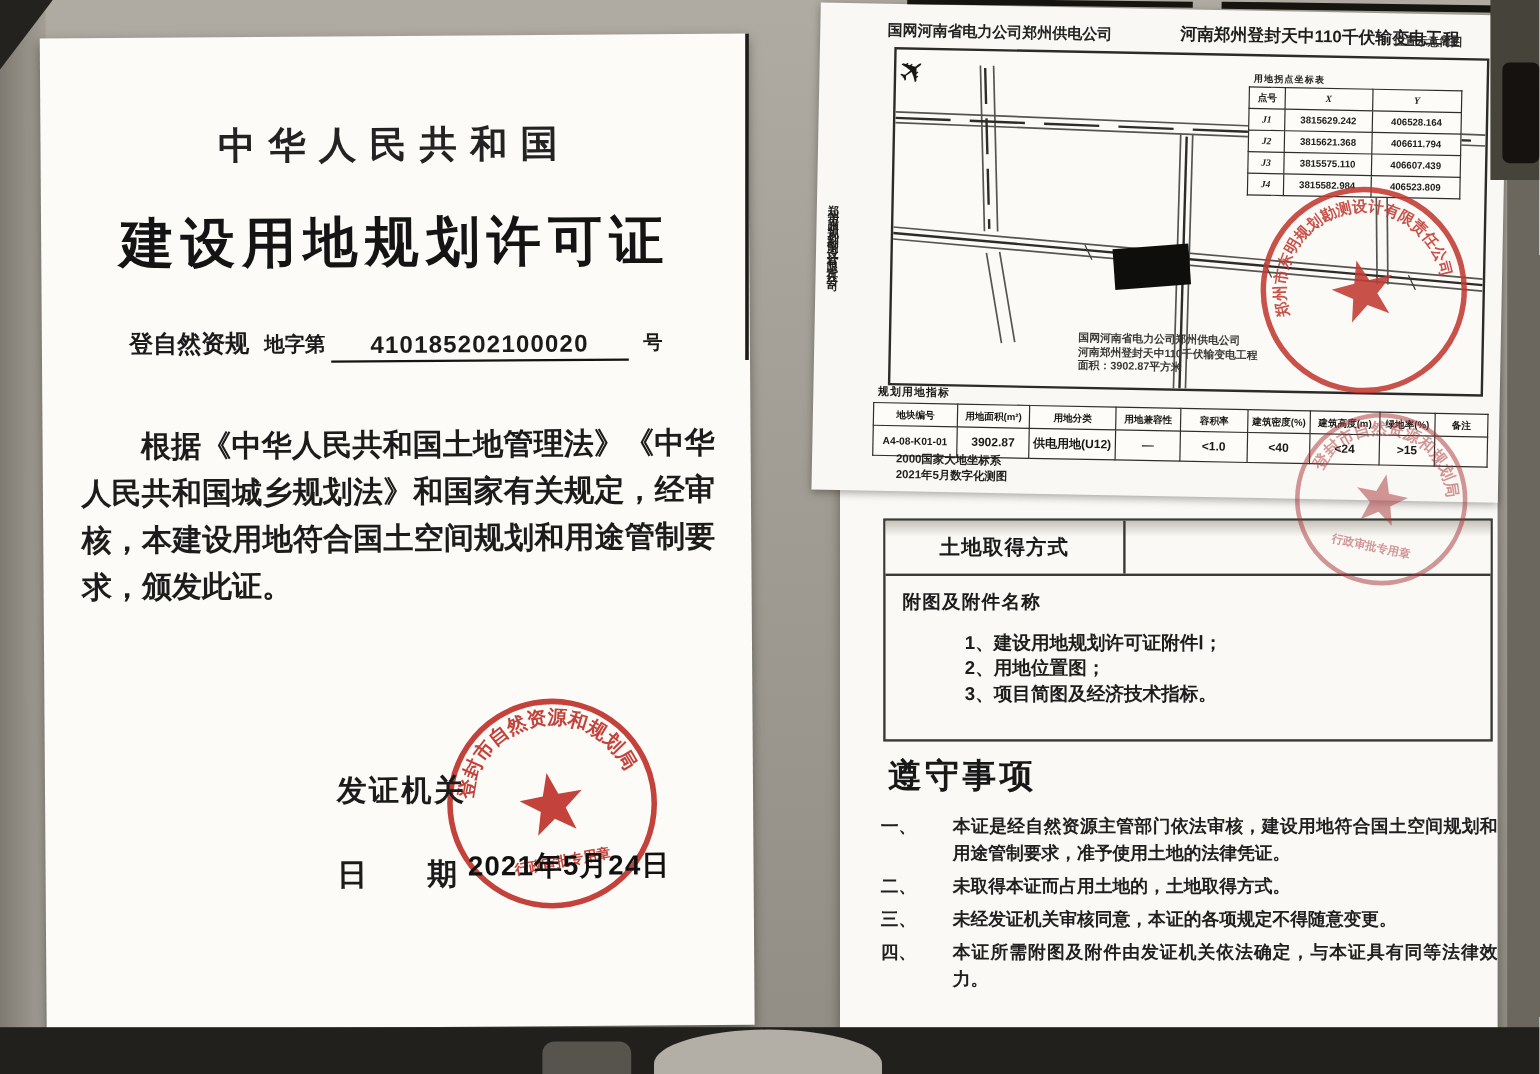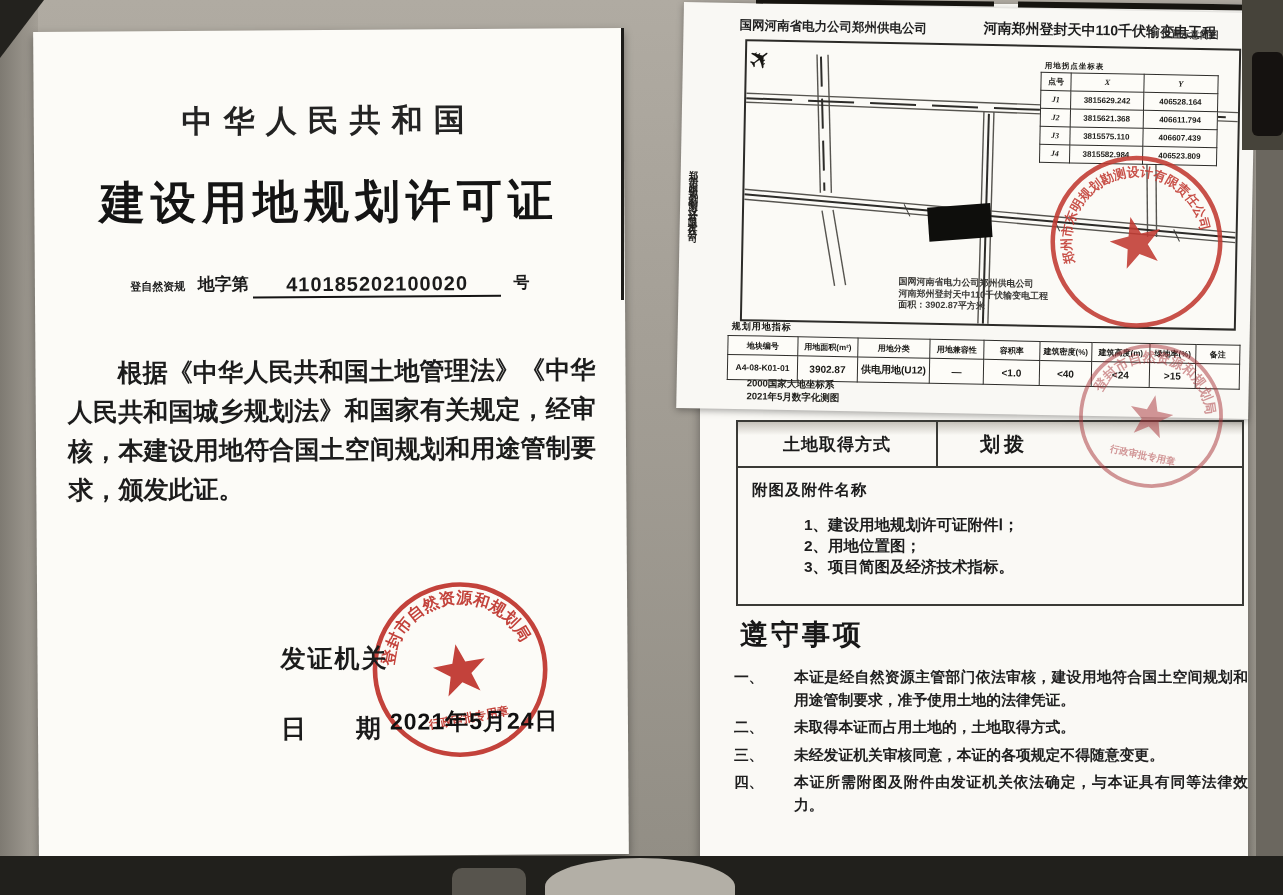--- a/index.html
+++ b/index.html
@@ -22,39 +22,39 @@
   .edge-line{left:621px;top:28px;width:3px;height:272px;background:#1d1c19;z-index:2;}
 
   
   .paper-left{left:36px;top:30px;width:590px;height:826px;background:#fcfbf7;
     box-shadow:0 4px 10px rgba(0,0,0,.4);transform:rotate(-.4deg);z-index:1;}
   .pl-country{left:0;top:70px;width:100%;text-align:center;font-family:"Liberation Serif",serif;
     font-size:31px;font-weight:600;letter-spacing:11px;color:#232323;}
   .pl-title{left:0;top:142px;width:100%;text-align:center;font-size:45px;font-weight:800;
     letter-spacing:6px;color:#141414;}
   .pl-certline{left:0;top:242px;width:100%;text-align:center;white-space:nowrap;}
-  .cert-prefix{font-size:11px;font-weight:800;}
+  .cert-prefix{font-size:20px;font-weight:800;}
   .cert-label{font-size:17px;font-weight:600;margin-left:8px;}
   .cert-value{display:inline-block;width:248px;border-bottom:2px solid #141414;text-align:center;
     font-size:20px;font-weight:800;letter-spacing:1px;vertical-align:-2px;}
   .cert-suffix{font-size:16px;font-weight:600;margin-left:8px;}
   .pl-body{left:32px;top:322px;width:528px;font-size:25px;line-height:39px;font-weight:600;
     text-align:justify;text-indent:2em;color:#1c1c1c;}
   .pl-issuer{left:243px;top:612px;font-size:25px;font-weight:700;letter-spacing:2px;z-index:3;}
   .pl-datelabel{left:243px;top:682px;font-size:25px;font-weight:700;white-space:pre;z-index:3;}
   .pl-datevalue{left:352px;top:677px;font-size:23px;font-weight:700;letter-spacing:1px;z-index:4;color:#111;}
 
   
   .seal{color:#bf332c;}
   .seal-left{left:330px;top:548px;transform:rotate(-10deg);opacity:.92;z-index:2;}
   .seal-company{left:366px;top:140px;transform:rotate(-15deg);opacity:.88;color:#c23a32;z-index:6;}
   .seal-faint{left:1075px;top:340px;transform:rotate(12deg);opacity:.5;color:#a83338;z-index:5;}
 
   
-  .paper-right{left:700px;top:4px;width:548px;height:878px;background:#faf9f5;
+  .paper-right{left:700px;top:16px;width:548px;height:878px;background:#faf9f5;
     box-shadow:0 4px 10px rgba(0,0,0,.38);z-index:1;}
 
   
   .sheet{left:684px;top:2px;width:572px;height:406px;background:#f9f8f4;
     box-shadow:0 2px 7px rgba(0,0,0,.35);transform:rotate(1.1deg);transform-origin:0 0;z-index:2;}
   .sh-hl{left:56px;top:14px;font-size:12.5px;font-weight:700;color:#222;}
   .sh-hc{left:300px;top:12px;font-size:14px;font-weight:700;color:#1e1e1e;}
   .sh-hr{left:478px;top:17px;font-size:9.5px;font-weight:700;color:#2a2a2a;}
   .map-box{left:62px;top:36px;width:492px;height:278px;border:2px solid #2c2b28;background:#fbfaf6;}
   .plane{left:2px;top:2px;font-size:27px;color:#171613;transform:rotate(-38deg);}
@@ -140,21 +140,20 @@
       </text>
       <text x="100" y="157" text-anchor="middle" font-size="12.5" font-weight="bold" fill="currentColor">行政审批专用章</text>
     </svg>
   </div>
 
   <div class="abs paper-right">
 
     <div class="abs acq-box">
       <div class="acq-row">
         <div class="acq-label">土地取得方式</div>
-        <div class="acq-value">划拨</div>
       </div>
       <div class="abs att-title">附图及附件名称</div>
       <div class="abs att-items">
         <div>1、建设用地规划许可证附件Ⅰ；</div>
         <div>2、用地位置图；</div>
         <div>3、项目简图及经济技术指标。</div>
       </div>
     </div>
 
     <div class="abs cmp-title">遵守事项</div>

